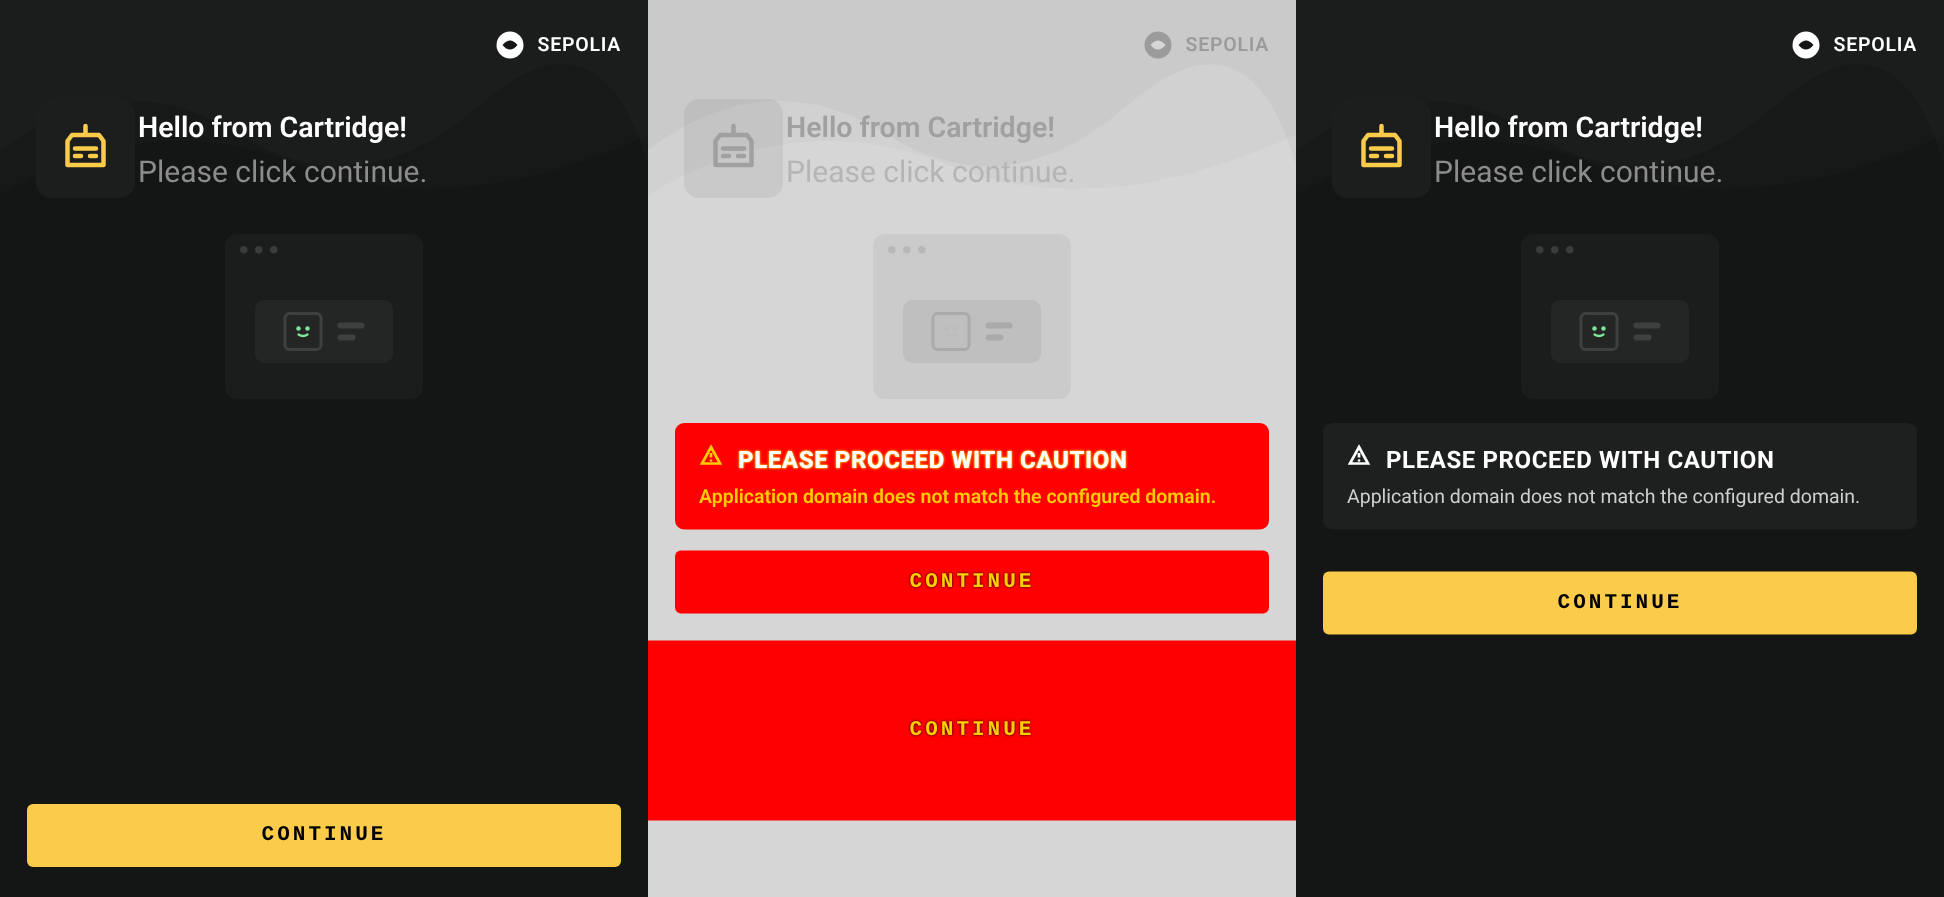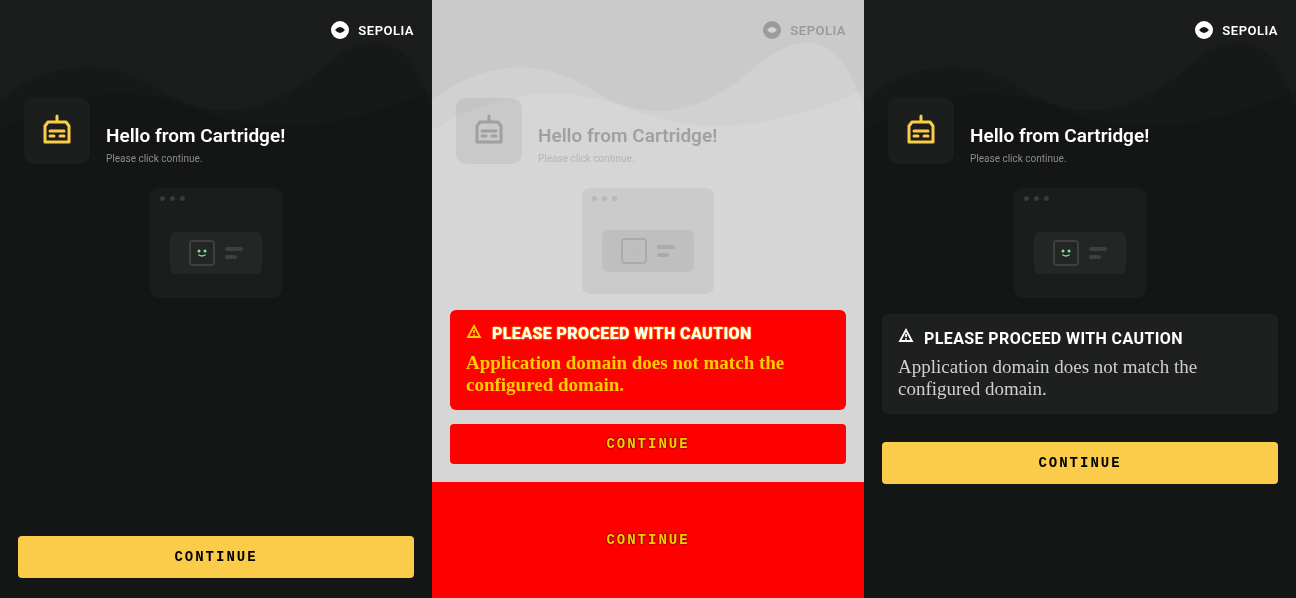--- a/index.html
+++ b/index.html
@@ -53,23 +53,23 @@
     .network-icon {
       width: 20px;
       height: 20px;
       border-radius: 50%;
       display: flex;
       align-items: center;
       justify-content: center;
     }
     .header-row {
       display: flex;
-      align-items: flex-end;
-      gap: 16px;
-      padding: 98px 24px 0 24px;
+      align-items: center;
+      gap: 2px;
+      padding: 66px 24px 0 24px;
       z-index: 1;
       position: relative;
     }
     .logo-box {
       width: 66px;
       height: 66px;
       background: #1c1d1d;
       border-radius: 10px;
       display: flex;
       align-items: center;
@@ -78,21 +78,21 @@
     }
     .panel-2 .logo-box { background: rgba(0,0,0,0.06); }
     .title {
       font-size: 19px;
       font-weight: 600;
       color: #fff;
       margin-bottom: 6px;
     }
     .panel-2 .title { color: #a0a0a0; }
     .subtitle {
-      font-size: 10px;
+      font-size: 20px;
       color: #8c8c8c;
     }
     .panel-2 .subtitle { color: #b5b5b5; }
     .illustration {
       margin: 24px auto 0;
       width: 132px;
       height: 110px;
       background: #1b1c1c;
       border-radius: 8px;
       position: relative;
@@ -174,23 +174,22 @@
       font-weight: 700;
       letter-spacing: 0.4px;
       color: #fff;
     }
     .panel-2 .warning-title {
       color: #fff;
       text-shadow: 0 0 1px #ffcc00, 0 0 2px #ffcc00;
       font-weight: 800;
     }
     .warning-msg {
-      font-size: 19px;
+      font-size: 13px;
       color: #cfcfcf;
-      font-family: Liberation Serif, serif;
     }
     .panel-2 .warning-msg {
       color: #ffcc00;
       font-weight: 600;
     }
     .btn {
       margin: 0 18px 18px;
       height: 42px;
       border: none;
       border-radius: 4px;

